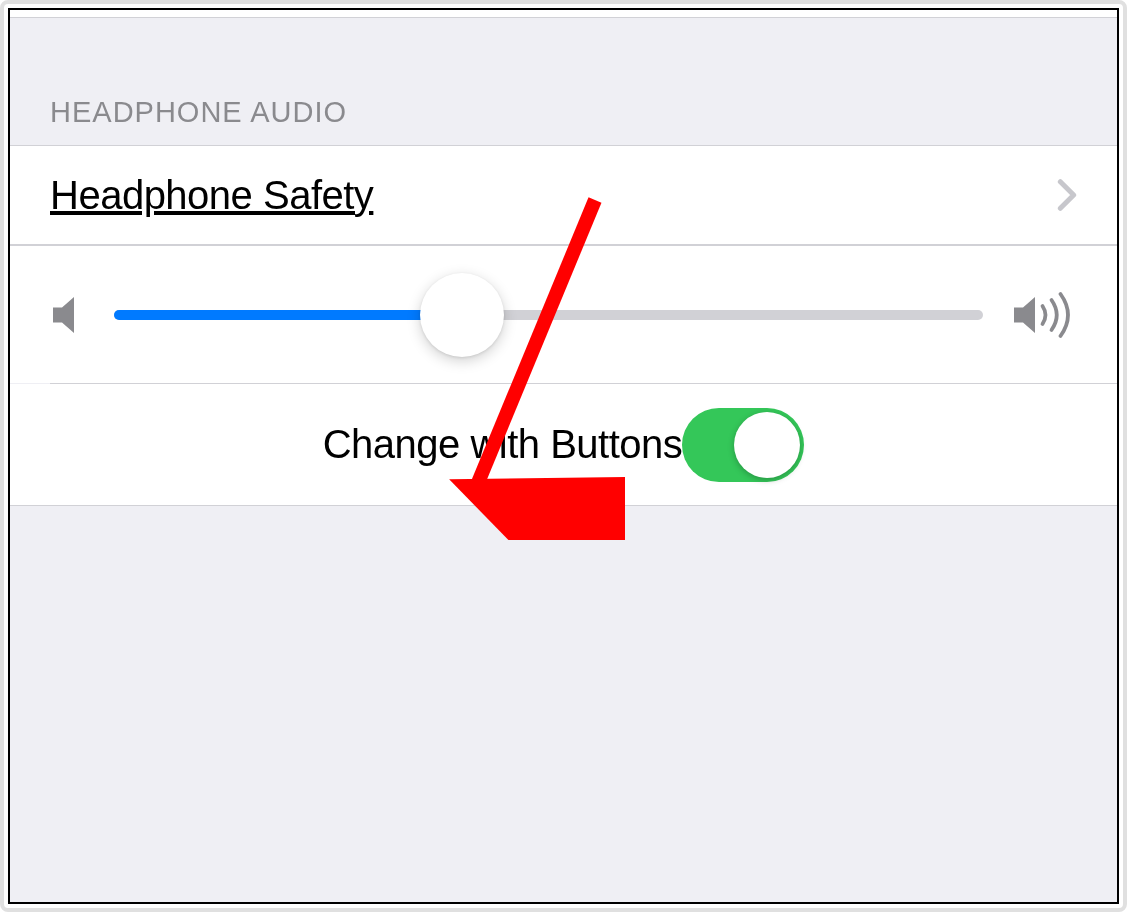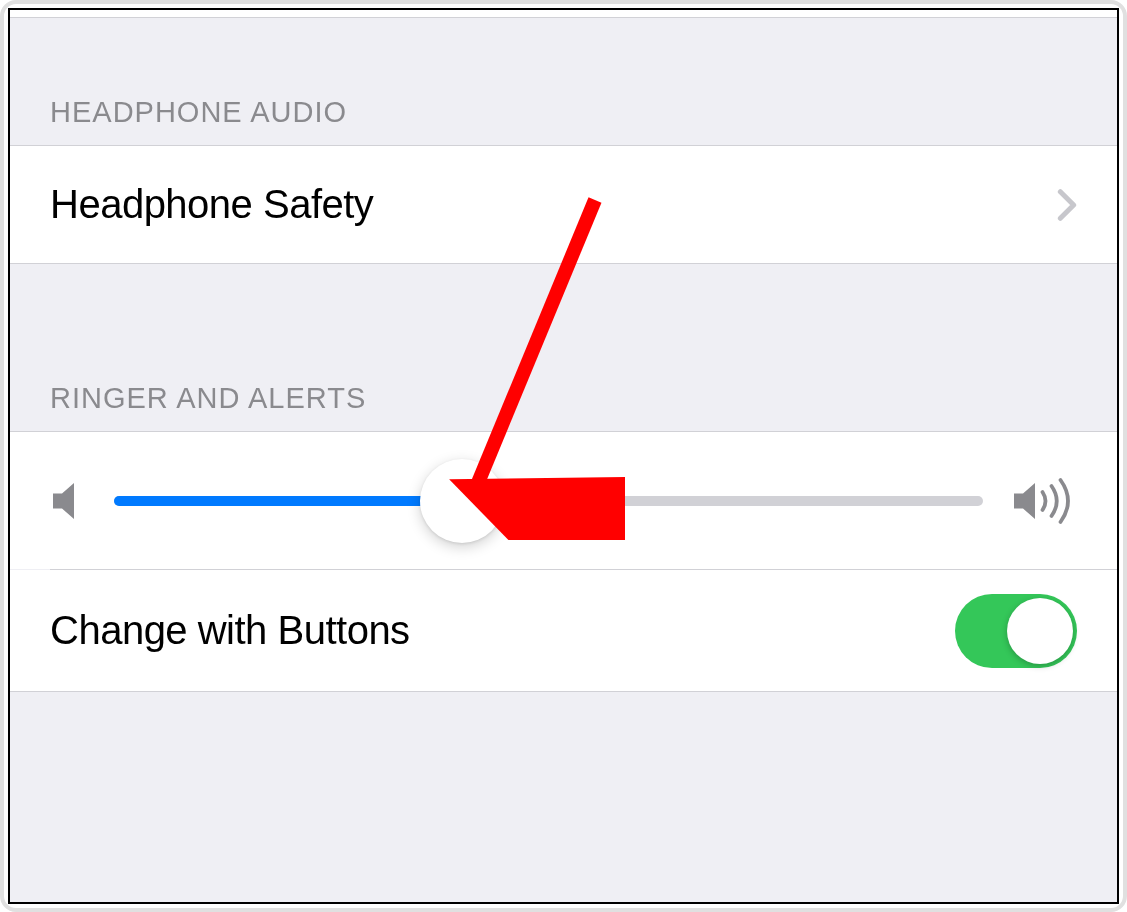--- a/index.html
+++ b/index.html
@@ -10,21 +10,21 @@
     body {
       font-family: -apple-system, BlinkMacSystemFont, "Segoe UI", Helvetica, Arial, sans-serif;
       background: #fff;
       width: 1127px;
       height: 912px;
       position: relative;
       overflow: hidden;
     }
     .outer-border {
       border: 4px solid #e0e0e0;
-      border-radius: 16px;
+      border-radius: 8px;
       width: 1127px;
       height: 912px;
       position: relative;
       background: #fff;
     }
     .inner-frame {
       position: absolute;
       top: 4px;
       left: 4px;
       right: 4px;
@@ -53,23 +53,24 @@
     }
     .row {
       background: #fff;
       border-top: 1px solid #d1d1d6;
       border-bottom: 1px solid #d1d1d6;
       display: flex;
       align-items: center;
       padding: 0 40px;
     }
     .row-nav {
-      height: 119px;
+      height: 100px;
       justify-content: space-between;
       cursor: pointer;
+      text-decoration: underline;
     }
     .row-label {
       font-size: 40px;
       color: #000;
       font-weight: 400;
       letter-spacing: -0.5px;
     }
     .chevron {
       color: #c7c7cc;
     }
@@ -124,21 +125,21 @@
       height: 1px;
       background: #d1d1d6;
       margin-left: 40px;
     }
     .toggle-row {
       height: 122px;
       background: #fff;
       border-bottom: 1px solid #d1d1d6;
       display: flex;
       align-items: center;
-      justify-content: space-between;
+      justify-content: center;
       padding: 0 40px;
     }
     .toggle {
       width: 122px;
       height: 74px;
       background: #34c759;
       border-radius: 37px;
       position: relative;
       cursor: pointer;
     }
@@ -177,21 +178,20 @@
 
       <div class="row row-nav">
         <span class="row-label">Headphone Safety</span>
         <span class="chevron">
           <svg viewBox="0 0 12 20" fill="none" stroke="currentColor" stroke-width="3" stroke-linecap="round" stroke-linejoin="round">
             <polyline points="2,2 10,10 2,18"></polyline>
           </svg>
         </span>
       </div>
 
-      <div class="section-header second">RINGER AND ALERTS</div>
 
       <div class="slider-row">
         <span class="speaker-icon">
           <svg width="36" height="42" viewBox="0 0 24 28" fill="currentColor">
             <path d="M2 9 L8 9 L16 2 L16 26 L8 19 L2 19 Z"></path>
           </svg>
         </span>
         <div class="slider-track">
           <div class="slider-fill" style="width:40%"></div>
           <div class="slider-thumb" style="left:40%"></div>

